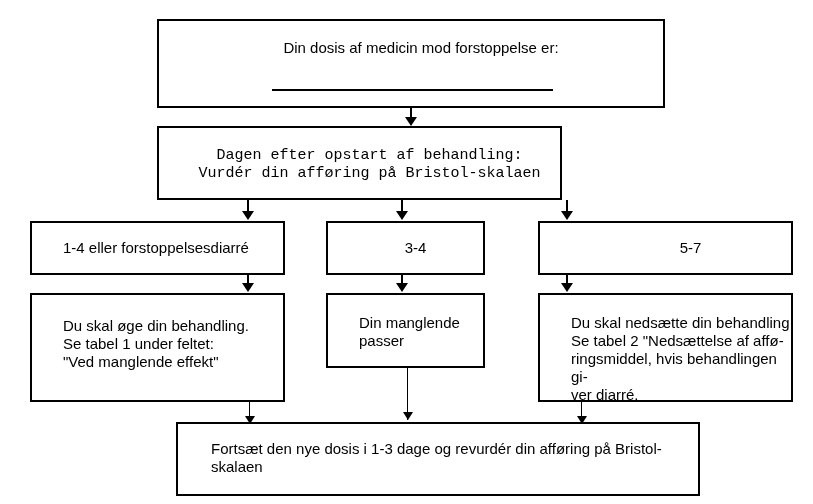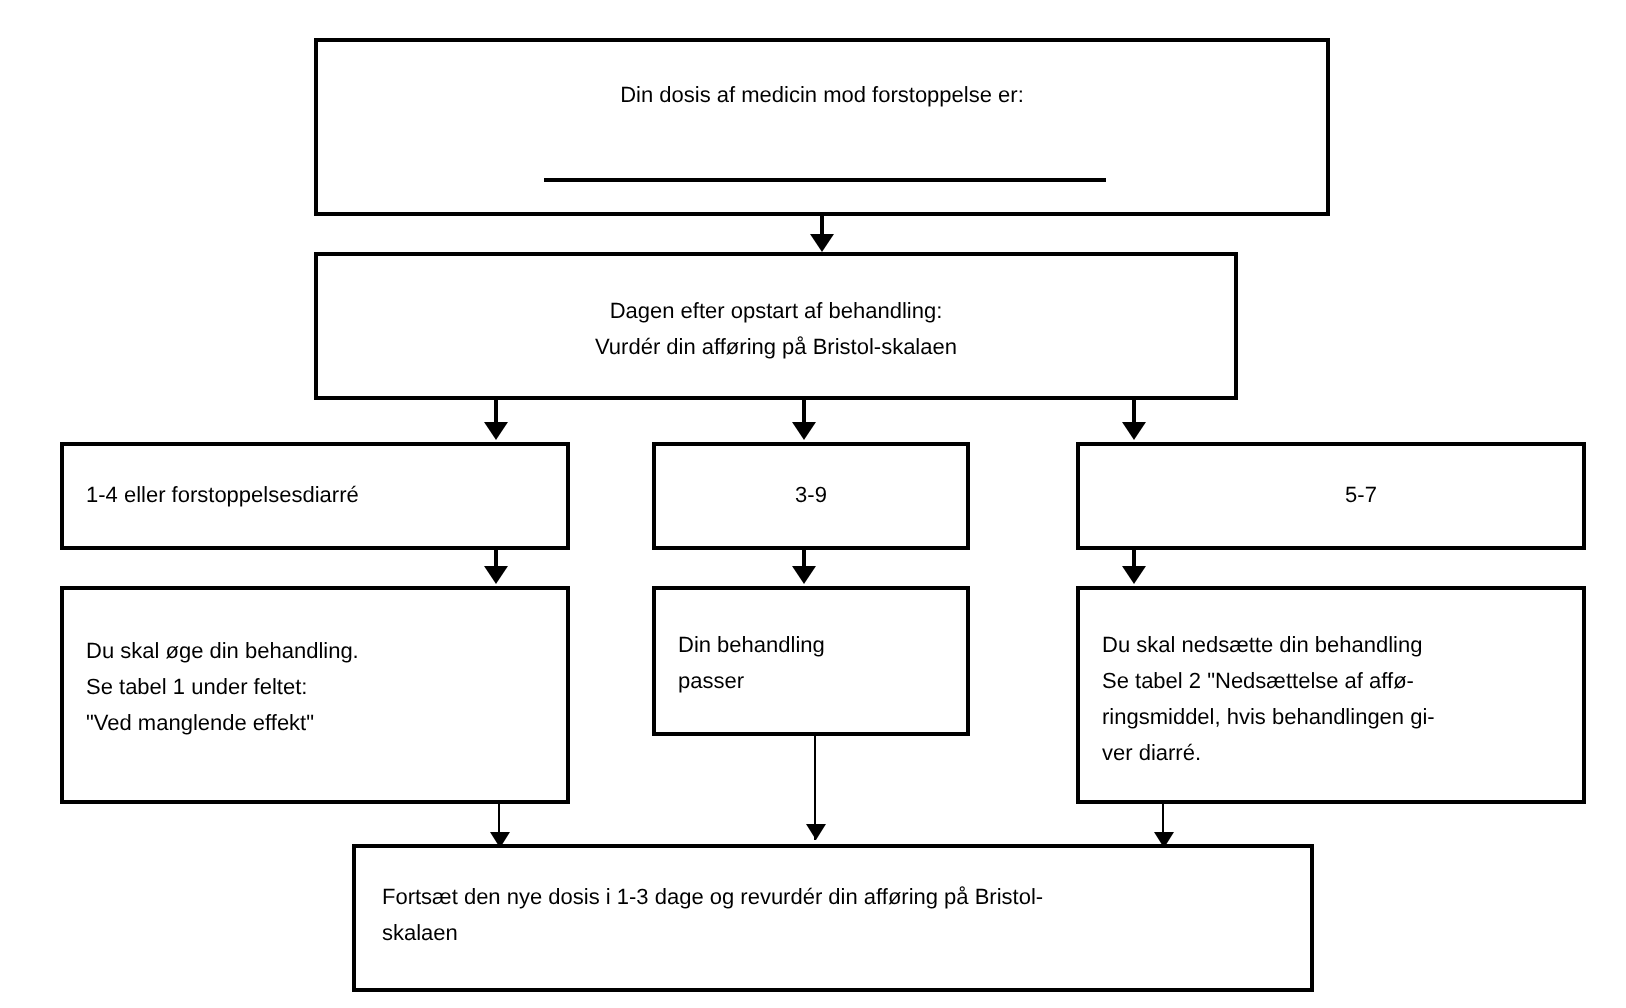--- a/index.html
+++ b/index.html
@@ -19,24 +19,25 @@
     overflow: hidden;
   }
   .box {
     position: absolute;
     box-sizing: border-box;
     border: 2px solid #000000;
     background: #ffffff;
   }
   .box-text {
     position: absolute;
-    font-size: 11px;
+    font-size: 15px;
     line-height: 18px;
     white-space: pre-line;
     color: #000000;
+    margin-left: 20px;
   }
   .t-center {
     text-align: center;
     left: 0;
     right: 0;
   }
   .t-left {
     text-align: left;
   }
   .rule {
@@ -78,40 +79,40 @@
 <div id="canvas">
 
   <div class="box" style="left:157px; top:19px; width:508px; height:89px;">
     <div class="box-text t-center" style="top:18px;">Din dosis af medicin mod forstoppelse er:</div>
     <div class="rule" style="left:113px; top:68px; width:281px;"></div>
   </div>
 
   <div class="vline" style="left:410px; top:108px; height:10px;"></div>
   <div class="arrowhead" style="left:405px; top:117px;"></div>
 
-  <div class="box" style="left:157px; top:126px; width:462px; height:74px;">
+  <div class="box" style="left:157px; top:126px; width:405px; height:74px;font-family:Liberation Mono, monospace;">
     <div class="box-text t-center" style="top:19px;">Dagen efter opstart af behandling:
 Vurdér din afføring på Bristol-skalaen</div>
   </div>
 
   <div class="vline" style="left:247px; top:200px; height:12px;"></div>
   <div class="arrowhead" style="left:242px; top:211px;"></div>
 
   <div class="vline" style="left:401px; top:200px; height:12px;"></div>
   <div class="arrowhead" style="left:396px; top:211px;"></div>
 
   <div class="vline" style="left:566px; top:200px; height:12px;"></div>
   <div class="arrowhead" style="left:561px; top:211px;"></div>
 
   <div class="box" style="left:30px; top:221px; width:255px; height:54px;">
     <div class="box-text t-left" style="left:11px; top:16px;">1-4 eller forstoppelsesdiarré</div>
   </div>
 
   <div class="box" style="left:326px; top:221px; width:159px; height:54px;">
-    <div class="box-text t-center" style="top:16px;">3-9</div>
+    <div class="box-text t-center" style="top:16px;">3-4</div>
   </div>
 
   <div class="box" style="left:538px; top:221px; width:255px; height:54px;">
     <div class="box-text t-center" style="top:16px;padding-left:30px;">5-7</div>
   </div>
 
   <div class="vline" style="left:247px; top:275px; height:9px;"></div>
   <div class="arrowhead" style="left:242px; top:283px;"></div>
 
   <div class="vline" style="left:401px; top:275px; height:9px;"></div>
@@ -120,38 +121,38 @@
   <div class="vline" style="left:566px; top:275px; height:9px;"></div>
   <div class="arrowhead" style="left:561px; top:283px;"></div>
 
   <div class="box" style="left:30px; top:293px; width:255px; height:109px;">
     <div class="box-text t-left" style="left:11px; top:22px;">Du skal øge din behandling.
 Se tabel 1 under feltet:
 "Ved manglende effekt"</div>
   </div>
 
   <div class="box" style="left:326px; top:293px; width:159px; height:75px;">
-    <div class="box-text t-left" style="left:11px; top:19px;">Din behandling
+    <div class="box-text t-left" style="left:11px; top:19px;">Din manglende
 passer</div>
   </div>
 
   <div class="box" style="left:538px; top:293px; width:255px; height:109px;">
     <div class="box-text t-left" style="left:11px; top:19px;">Du skal nedsætte din behandling
 Se tabel 2 "Nedsættelse af affø-
 ringsmiddel, hvis behandlingen gi-
 ver diarré.</div>
   </div>
 
   <div class="vline-thin" style="left:249px; top:402px; height:19px;"></div>
   <div class="arrowhead-thin" style="left:245px; top:416px;"></div>
 
   <div class="vline-thin" style="left:407px; top:368px; height:52px;"></div>
   <div class="arrowhead-thin" style="left:403px; top:412px;"></div>
 
   <div class="vline-thin" style="left:581px; top:402px; height:19px;"></div>
   <div class="arrowhead-thin" style="left:577px; top:416px;"></div>
 
-  <div class="box" style="left:176px; top:422px; width:481px; height:74px;">
+  <div class="box" style="left:176px; top:422px; width:524px; height:74px;">
     <div class="box-text t-left" style="left:13px; top:16px;">Fortsæt den nye dosis i 1-3 dage og revurdér din afføring på Bristol-
 skalaen</div>
   </div>
 
 </div>
 
 </body></html>

